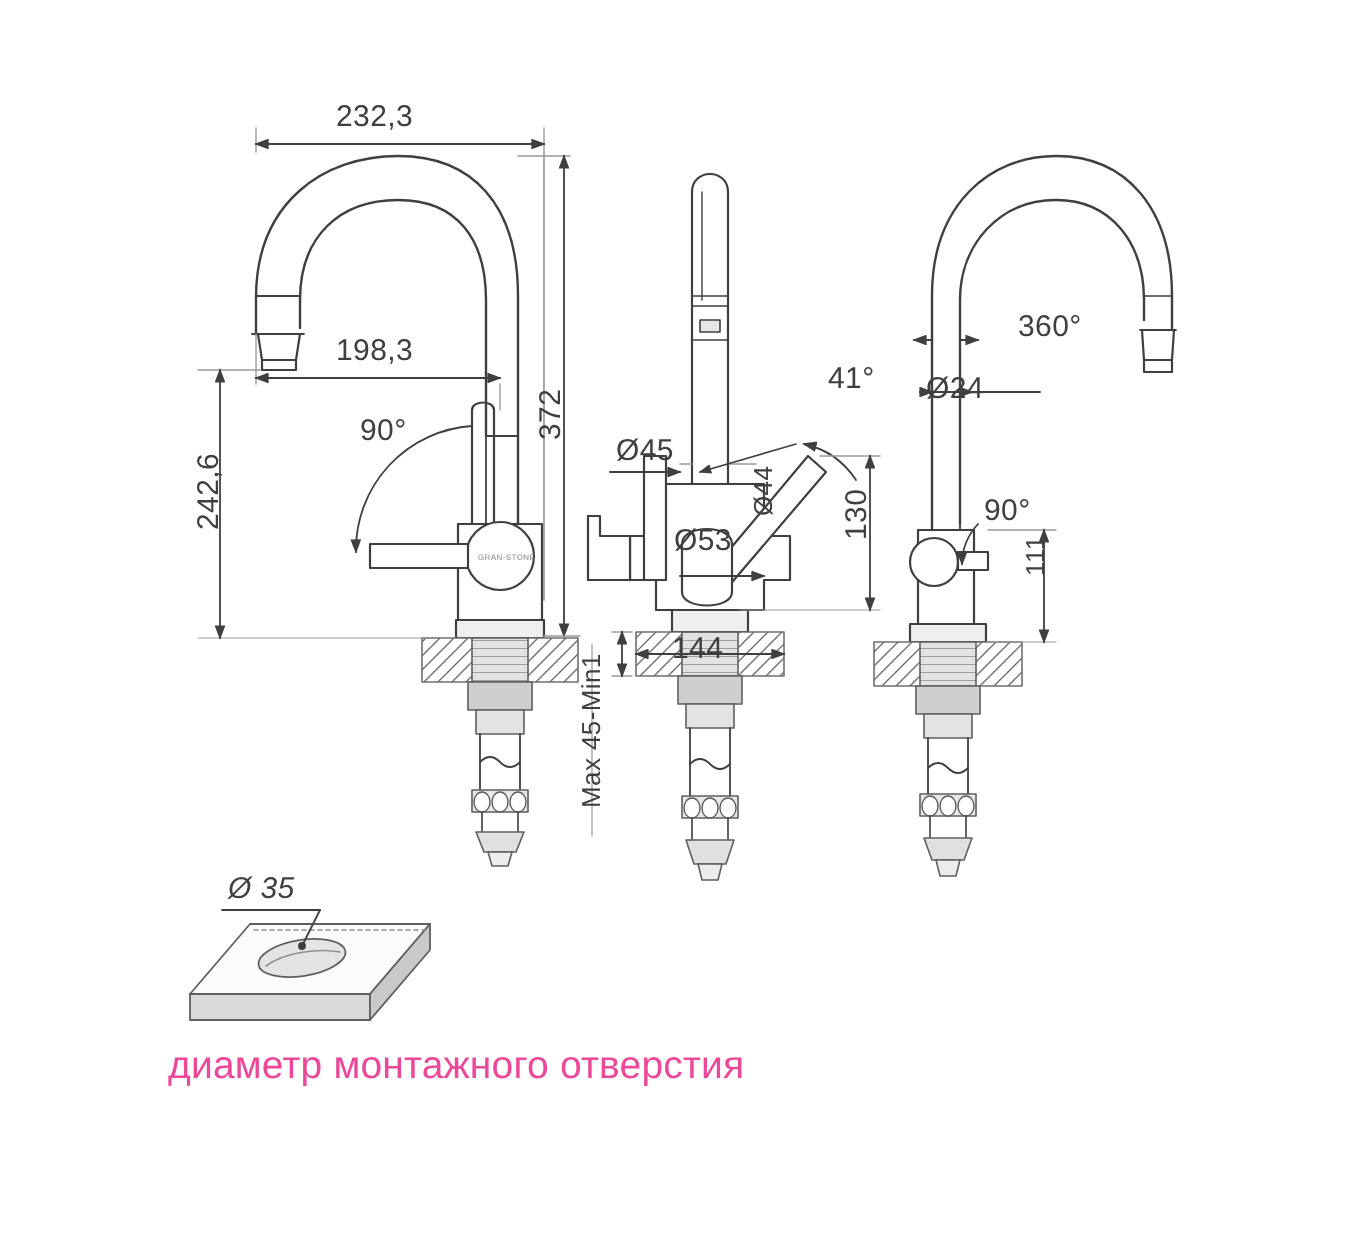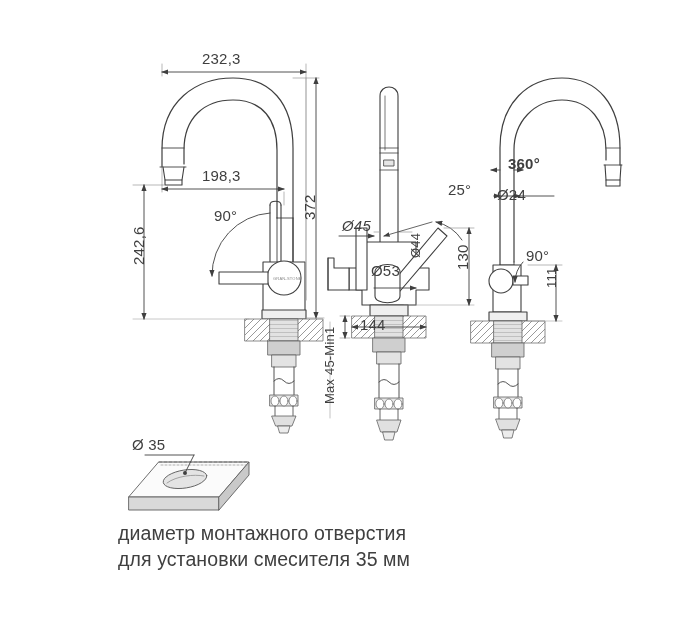--- a/index.html
+++ b/index.html
@@ -13,21 +13,20 @@
     position: relative;
     overflow: hidden;
     font-family: "Liberation Sans", sans-serif;
     color: #3a3a3a;
   }
   #sheet {
     position: absolute;
     inset: 0;
     width: 592px;
     height: 630px;
-    margin-left: 34px;
   }
   svg.drawing {
     position: absolute;
     left: 0;
     top: 0;
     width: 680px;
     height: 630px;
   }
   .dim-text, .note-text {
     position: absolute;
@@ -37,21 +36,21 @@
   }
   .dim-text {
     font-size: 15px;
     letter-spacing: 0.2px;
   }
   .dim-small { font-size: 13px; }
   .rot90  { transform: rotate(-90deg); transform-origin: left top; }
   .caption {
     position: absolute;
     font-size: 19.5px;
-    color: #404040;
+    color: #ec4899;
     letter-spacing: 0.1px;
     white-space: nowrap;
   }
   .logo-mark {
     position: absolute;
     font-size: 4px;
     color: #8a8a8a;
     letter-spacing: 0.2px;
     white-space: nowrap;
   }
@@ -300,40 +299,39 @@
   <div class="dim-text" style="left:168px; top:167px;text-align:center;">198,3</div>
 
   <div class="dim-text rot90" style="left:267px; top:220px;">372</div>
 
   <div class="dim-text rot90" style="left:96px; top:265px;">242,6</div>
 
   <div class="dim-text" style="left:180px; top:207px;">90°</div>
 
   <div class="logo-mark" style="left:239px; top:276px;">GRAN-STONE</div>
 
-  <div class="dim-text" style="left:308px; top:217px;font-style:italic;">Ø45</div>
+  <div class="dim-text" style="left:308px; top:217px;">Ø45</div>
 
   <div class="dim-text rot90 dim-small" style="left:374px; top:258px;">Ø44</div>
 
   <div class="dim-text" style="left:337px; top:262px;">Ø53</div>
 
-  <div class="dim-text" style="left:326px; top:316px;text-align:right;">144</div>
-
-  <div class="dim-text" style="left:414px; top:181px;">25°</div>
+  <div class="dim-text" style="left:336px; top:316px;text-align:right;">144</div>
+
+  <div class="dim-text" style="left:414px; top:181px;">41°</div>
 
   <div class="dim-text rot90" style="left:420px; top:270px;">130</div>
 
   <div class="dim-text rot90 dim-small" style="left:288px; top:404px;">Max 45-Min1</div>
 
-  <div class="dim-text" style="left:474px; top:155px;font-weight:bold;">360°</div>
+  <div class="dim-text" style="left:509px; top:155px;">360°</div>
 
   <div class="dim-text" style="left:463px; top:186px;">Ø24</div>
 
   <div class="dim-text" style="left:492px; top:247px;">90°</div>
 
   <div class="dim-text rot90 dim-small" style="left:510px; top:288px;">111</div>
 
-  <div class="dim-text" style="left:98px; top:436px;">Ø 35</div>
+  <div class="dim-text" style="left:114px; top:436px;font-style:italic;">Ø 35</div>
 
   <div class="caption" style="left:84px; top:522px;">диаметр монтажного отверстия</div>
-  <div class="caption" style="left:84px; top:548px;">для установки смесителя 35 мм</div>
 
 </div>
 
 </body></html>

